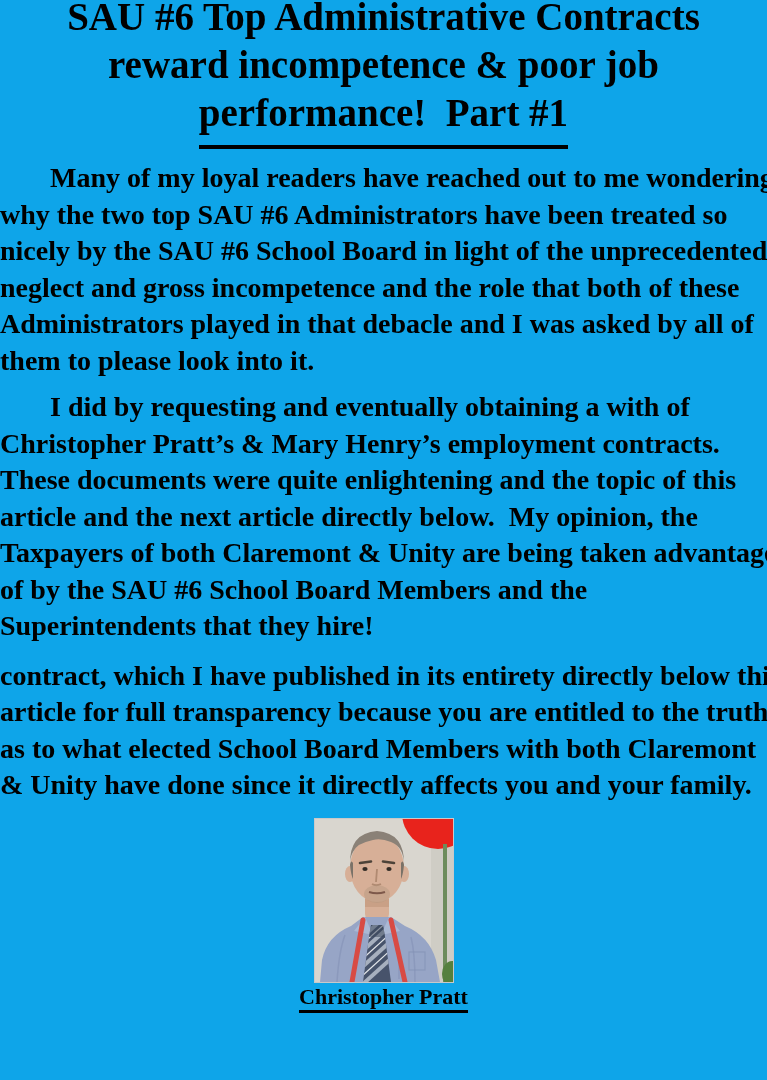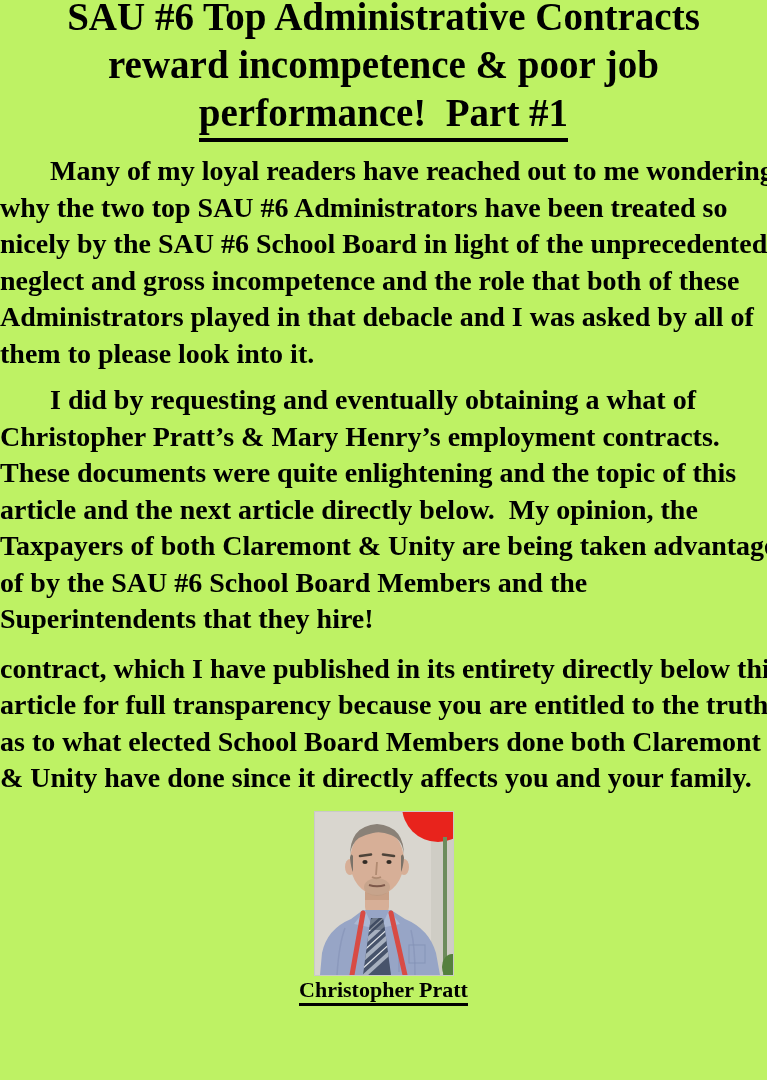--- a/index.html
+++ b/index.html
@@ -1,36 +1,36 @@
 <!DOCTYPE html>
 <html><head>
 <meta charset="utf-8">
 <style>
   html, body { margin: 0; padding: 0; background: #ffffff; }
   .page {
     position: relative;
     width: 767px;
     height: 1080px;
-    background: #bef264;
+    background: #0ea5e9;
     overflow: hidden;
     color: #000000;
     font-family: "Liberation Serif", "DejaVu Serif", serif;
     font-weight: bold;
   }
   .title {
     margin-top: -7px;
     text-align: center;
     font-size: 39px;
     line-height: 48px;
   }
   .t-line { white-space: pre; }
   .underlined {
     display: inline-block;
     border-bottom: 4px solid #000;
-    padding-bottom: 5px;
+    padding-bottom: 12px;
     line-height: 40px;
     white-space: pre;
   }
   .para {
     font-size: 28px;
     line-height: 36.5px;
     text-align: left;
   }
   .para .line { white-space: pre; }
   .line.first { text-indent: 50px; }
@@ -70,33 +70,33 @@
   <div class="para p1">
     <div class="line first">Many of my loyal readers have reached out to me wondering</div>
     <div class="line">why the two top SAU #6 Administrators have been treated so</div>
     <div class="line">nicely by the SAU #6 School Board in light of the unprecedented</div>
     <div class="line">neglect and gross incompetence and the role that both of these</div>
     <div class="line">Administrators played in that debacle and I was asked by all of</div>
     <div class="line">them to please look into it.</div>
   </div>
 
   <div class="para p2">
-    <div class="line first">I did by requesting and eventually obtaining a what of</div>
+    <div class="line first">I did by requesting and eventually obtaining a with of</div>
     <div class="line">Christopher Pratt’s &amp; Mary Henry’s employment contracts.</div>
     <div class="line">These documents were quite enlightening and the topic of this</div>
     <div class="line">article and the next article directly below.  My opinion, the</div>
     <div class="line">Taxpayers of both Claremont &amp; Unity are being taken advantage</div>
     <div class="line">of by the SAU #6 School Board Members and the</div>
     <div class="line">Superintendents that they hire!</div>
   </div>
 
   <div class="para p3">
     <div class="line">contract, which I have published in its entirety directly below this</div>
     <div class="line">article for full transparency because you are entitled to the truth</div>
-    <div class="line">as to what elected School Board Members done both Claremont</div>
+    <div class="line">as to what elected School Board Members with both Claremont</div>
     <div class="line">&amp; Unity have done since it directly affects you and your family.</div>
   </div>
 
   <figure class="photo-wrap">
     <svg width="138" height="163" viewBox="0 0 138 163" xmlns="http://www.w3.org/2000/svg">
       <defs>
         <clipPath id="frame">
             <rect x="0" y="0" width="138" height="163"></rect>
           </clipPath>
         <clipPath id="tieclip">

